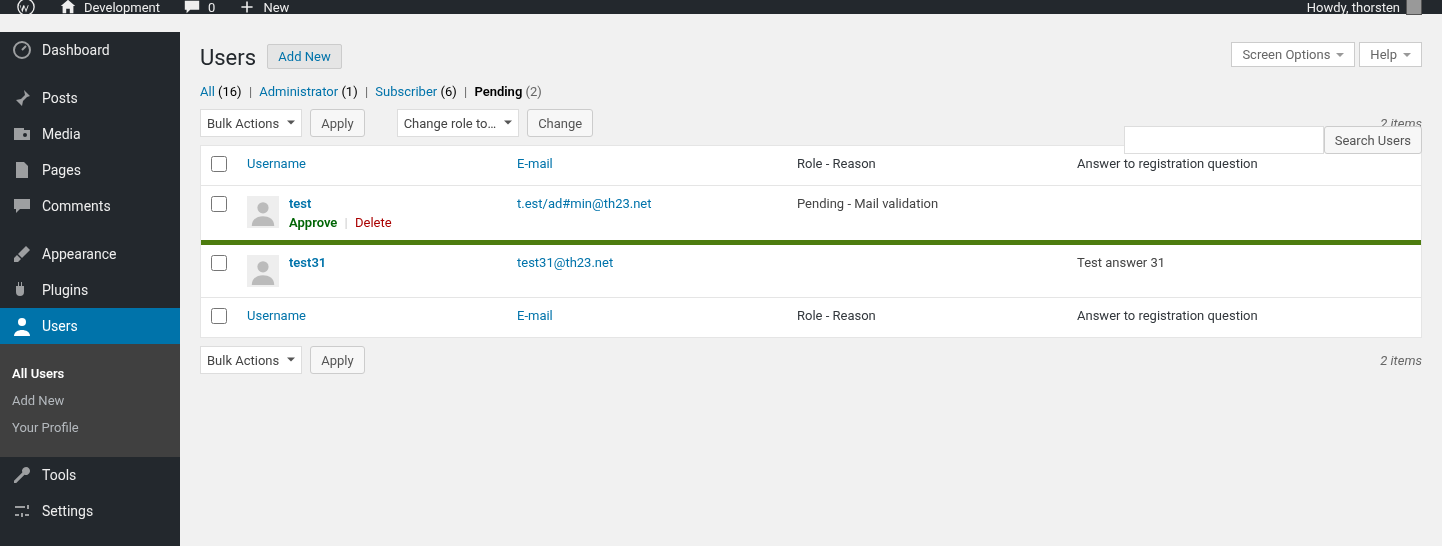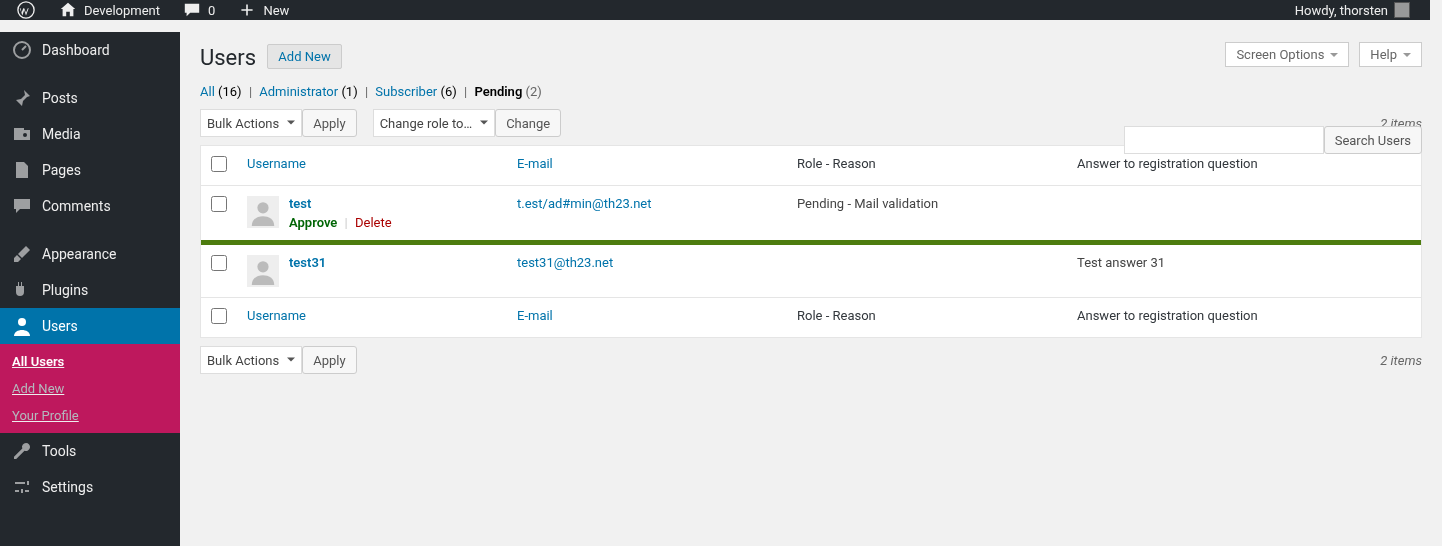--- a/index.html
+++ b/index.html
@@ -1,53 +1,53 @@
 <!DOCTYPE html>
 <html><head>
 <meta charset="utf-8">
 <style>
 * { margin: 0; padding: 0; box-sizing: border-box; font-family: -apple-system, BlinkMacSystemFont, "Segoe UI", Roboto, sans-serif; }
 body { background: #f1f1f1; color: #444; font-size: 13px; width: 1442px; height: 546px; overflow: hidden; position: relative; }
 
 
-.adminbar { position: absolute; top: 0; left: 0; right: 12px; height: 20px; background: #23282d; color: #eee; display: flex; align-items: center; font-size: 13px; z-index: 10; gap: 44px; }
+.adminbar { position: absolute; top: 0; left: 0; right: 0; height: 14px; background: #23282d; color: #eee; display: flex; align-items: center; font-size: 13px; z-index: 10; gap: 44px; }
 .adminbar-left { display: flex; align-items: center; gap: 6px; padding-left: 8px; }
 .adminbar-right { margin-left: auto; display: flex; align-items: center; gap: 8px; padding-right: 12px; }
 .ab-item { display: flex; align-items: center; gap: 6px; padding: 0 8px; height: 32px; color: #eee; cursor: pointer; }
 .ab-icon { display: inline-flex; width: 20px; height: 20px; align-items: center; justify-content: center; }
 .ab-avatar { width: 16px; height: 16px; background: #999; border: 1px solid #555; }
 
 
 .sidebar { position: absolute; top: 32px; left: 0; bottom: 0; width: 196px; background: #23282d; color: #eee; }
 .side-item { display: flex; align-items: center; gap: 10px; padding: 8px 12px; color: #eee; cursor: pointer; font-size: 14px; position: relative; }
 .side-item.current { background: #0073aa; color: #fff; }
 .side-item.current::after { content: ""; position: absolute; right: -10px; top: 50%; transform: translateY(-50%); border: 10px solid transparent; border-right-color: #f1f1f1; }
 .side-icon { width: 20px; height: 20px; display: inline-flex; align-items: center; justify-content: center; opacity: .6; }
 .side-item.current .side-icon { opacity: 1; }
 .side-sep { height: 12px; }
-.submenu { background: #be185d; padding: 4px 0; text-decoration: underline; }
+.submenu { background: #404040; padding: 16px 0; }
 .submenu .sub-item { padding: 6px 12px; color: #b4b9be; cursor: pointer; font-size: 13px; }
 .submenu .sub-item.current { color: #fff; font-weight: 600; }
 
 
 .main { position: absolute; top: 32px; left: 180px; right: 0; bottom: 0; background: #f1f1f1; padding: 12px 20px; overflow: auto; }
-.topbuttons { position: absolute; top: 10px; right: 20px; display: flex; gap: 10px; margin-left: 12px; }
+.topbuttons { position: absolute; top: 10px; right: 20px; display: flex; gap: 4px; margin-left: 12px; }
 .tab-btn { background: #fff; border: 1px solid #ccc; padding: 4px 10px; font-size: 13px; color: #666; cursor: pointer; display: flex; align-items: center; gap: 6px; }
 .caret { border: 4px solid transparent; border-top-color: #999; margin-top: 4px; }
 
 h1.page-title { font-size: 22px; font-weight: 400; color: #23282d; display: inline-block; margin-right: 8px; }
 .page-title-action { display: inline-block; background: #e5e5e5; border: 1px solid #ccc; color: #0073aa; padding: 4px 10px; font-size: 13px; border-radius: 2px; cursor: pointer; vertical-align: 4px; }
 
 .subsubsub { margin: 14px 0 10px; font-size: 13px; }
 .subsubsub a { color: #0073aa; text-decoration: none; cursor: pointer; }
 .subsubsub .count { color: #000000; }
 .subsubsub .sep { color: #666; padding: 0 4px; }
 .subsubsub .current { color: #000; font-weight: 600; }
 
-.tablenav { display: flex; align-items: center; gap: 0; margin-bottom: 8px; }
+.tablenav { display: flex; align-items: center; gap: 8px; margin-bottom: 8px; }
 .tselect { border: 1px solid #ddd; background: #fff; height: 28px; padding: 2px 22px 2px 6px; font-size: 13px; position: relative; display: inline-flex; align-items: center; }
 .tselect::after { content: ""; position: absolute; right: 6px; top: 50%; transform: translateY(-30%); border: 4px solid transparent; border-top-color: #555; }
 .button { border: 1px solid #ccc; background: #f7f7f7; color: #555; padding: 4px 10px; font-size: 13px; border-radius: 3px; cursor: pointer; height: 28px; }
 .items-count { margin-left: auto; font-style: italic; color: #666; font-size: 13px; }
 
 .search-box { position: absolute; right: 20px; top: 94px; display: flex; gap: 0; }
 .search-box input[type=search] { border: 1px solid #ddd; background: #fff; height: 28px; padding: 2px 6px; width: 200px; }
 
 table.wp-list { width: 100%; border-spacing: 0; background: #fff; border: 1px solid #e5e5e5; }
 table.wp-list th, table.wp-list td { text-align: left; padding: 10px 10px; font-size: 13px; vertical-align: top; }

